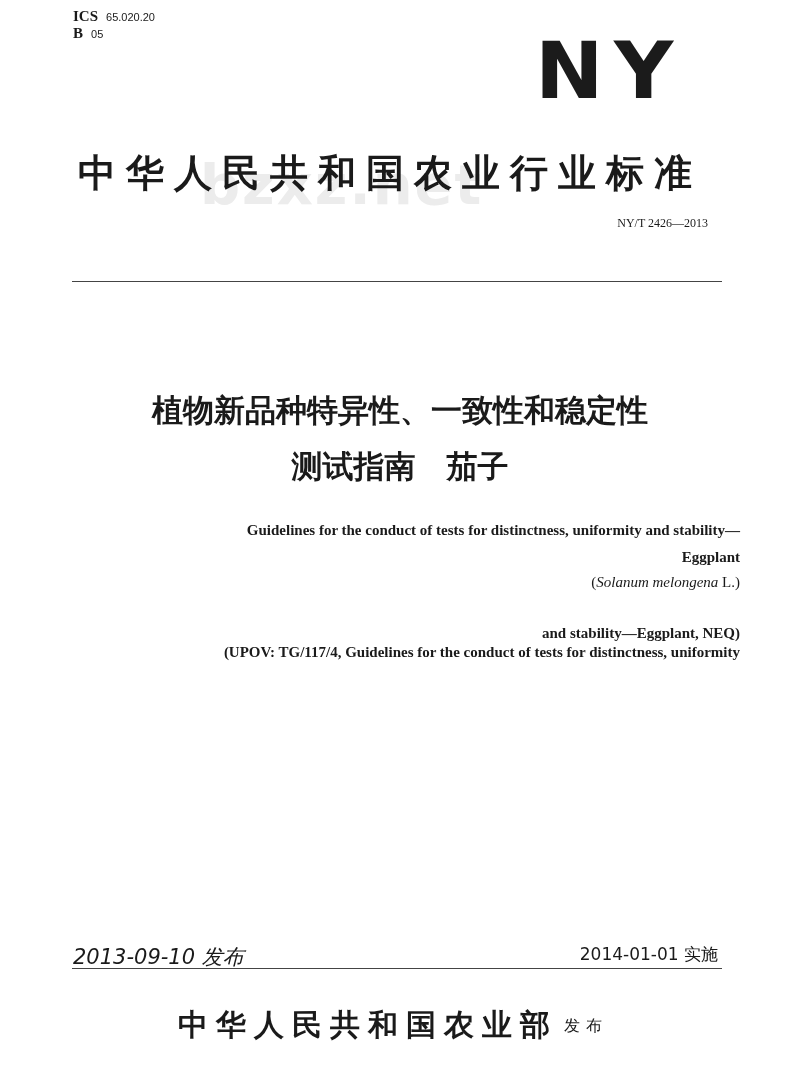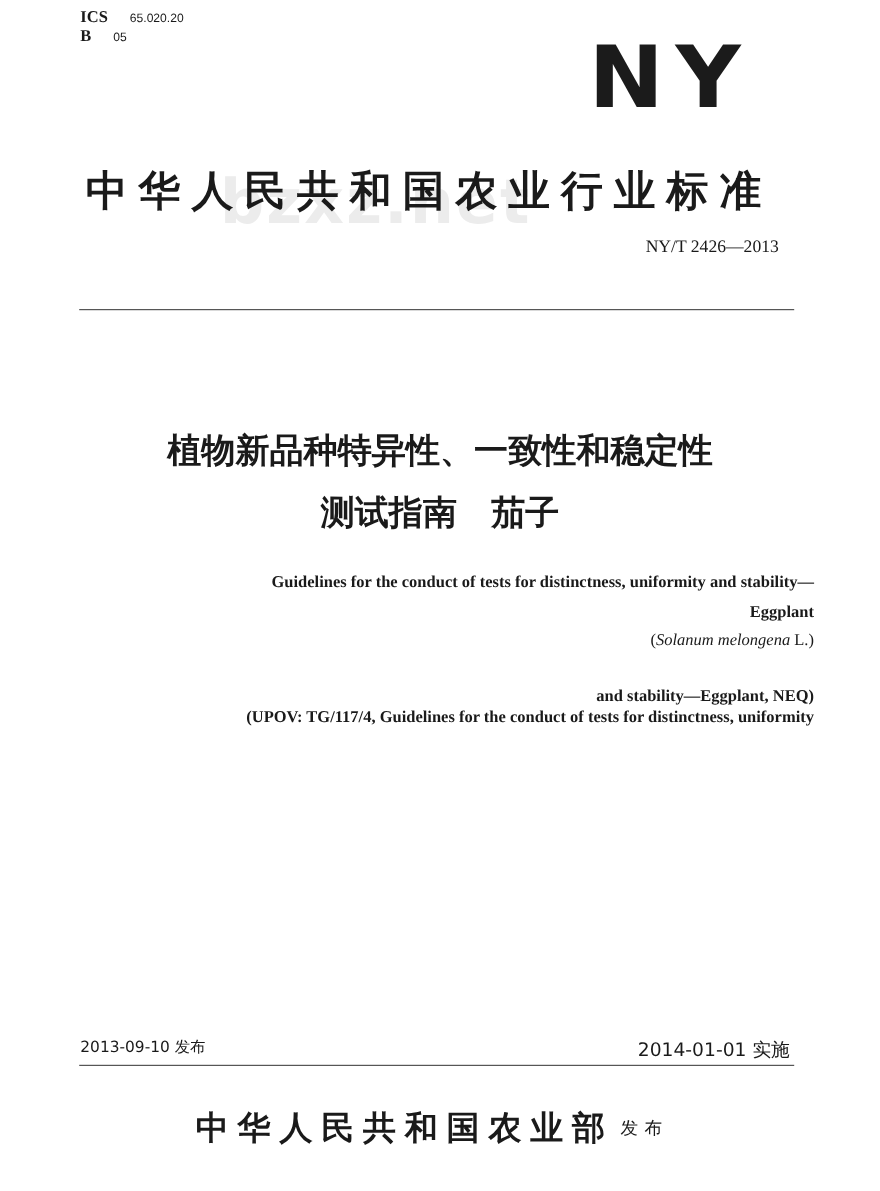--- a/index.html
+++ b/index.html
@@ -1,34 +1,34 @@
 <!DOCTYPE html>
 <html><head>
 <meta charset="utf-8">
 <style>
   html, body { margin: 0; padding: 0; background: #ffffff; }
   body { width: 800px; height: 1083px; position: relative; overflow: hidden; color: #1a1a1a;
          font-family: "DejaVu Sans", sans-serif; }
   .abs { position: absolute; }
   .ics { left: 73px; top: 8px; font-family: "Liberation Serif", serif; font-size: 15px; line-height: 16px; }
-  .ics b { font-weight: bold; margin-right: 20px; }
+  .ics b { font-weight: bold; margin-right: 8px; }
   .ics .num { font-family: "Liberation Sans", sans-serif; font-size: 11px; }
   .logo { left: 535px; top: 36px; font-family: "DejaVu Sans", sans-serif; font-weight: bold;
           font-size: 78px; line-height: 70px; letter-spacing: 10px; transform: scaleX(1.05); transform-origin: left; color:#1b1b1b; }
   .watermark { left: 200px; top: 140px; font-family: "DejaVu Sans", sans-serif; font-weight: bold;
                font-size: 56px; line-height: 90px; color: #ececec; letter-spacing: 2px; z-index: 0; }
   .std-title { left: 78px; top: 150px; width: 640px; font-size: 38px; line-height: 46px; letter-spacing: 10px;
                font-weight: bold; z-index: 1; white-space: nowrap; }
-  .std-code { right: 92px; top: 216px; font-family: "Liberation Serif", serif; font-size: 16px; }
+  .std-code { right: 92px; top: 216px; font-family: "Liberation Serif", serif; font-size: 12px; }
   .rule { left: 72px; width: 650px; height: 0; border-top: 1.5px solid #444; }
   .title-cn { left: 0; width: 800px; text-align: center; font-size: 31px; font-weight: bold; line-height: 40px; }
   .title-en { left: 60px; width: 680px; text-align: right; font-family: Liberation Serif, serif;
               font-weight: bold; font-size: 15px; line-height: 26px; }
   .title-en i { font-style: italic; }
-  .date-left { left: 73px; top: 943px; font-size: 14px; }
+  .date-left { left: 73px; top: 943px; font-size: 21px; font-style: italic; }
   .date-right { right: 82px; top: 943px; font-size: 17px; }
   .issuer { left: 178px; top: 1005px; font-size: 30px; font-weight: bold; letter-spacing: 8px; }
   .issuer-suffix { left: 564px; top: 1016px; font-size: 16px; letter-spacing: 6px; }
 </style>
 </head>
 <body>
 
 <div class="abs ics">
   <div><b>ICS</b><span class="num">65.020.20</span></div>
   <div><b>B</b><span class="num">05</span></div>

